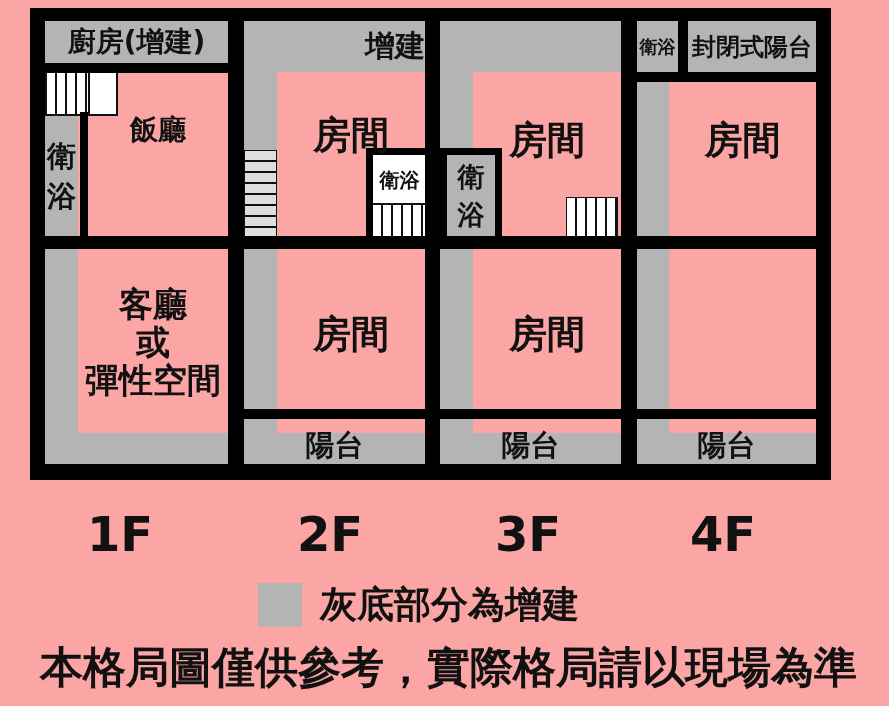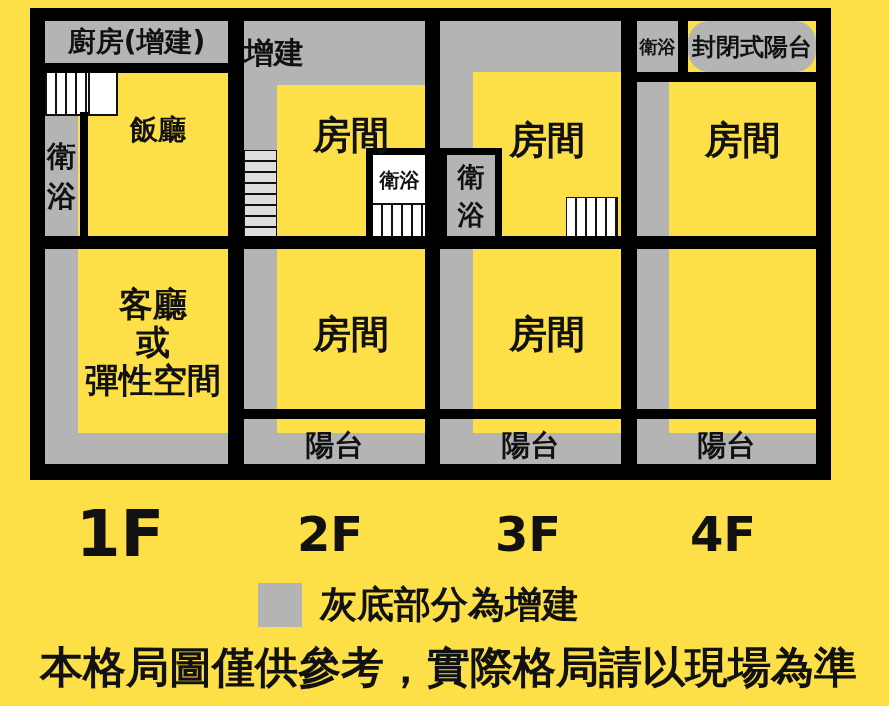--- a/index.html
+++ b/index.html
@@ -2,21 +2,21 @@
 <html style="--addition-gray: #b4b4b4; --wall: #000000; --stair-fill: #dedede;"><head>
 <meta charset="utf-8">
 <style>
   :root{
     --addition-gray:#b4b4b4;
     --wall:#000000;
     --stair-fill:#dedede;
   }
   html,body{margin:0;padding:0;background:#fff;}
   .stage{
-    position:relative;width:889px;height:706px;background:#fde047;overflow:hidden;
+    position:relative;width:889px;height:706px;background:#fca5a5;overflow:hidden;
     font-family:"DejaVu Sans",sans-serif;font-weight:bold;color:#111;
   }
   .abs{position:absolute;}
   .wall{position:absolute;background:var(--wall);}
   .gray{position:absolute;background:var(--addition-gray);}
   .label{
     position:absolute;display:flex;align-items:center;justify-content:center;
     text-align:center;white-space:pre-line;color:#111;
   }
   .stairs-v{ 
@@ -33,34 +33,34 @@
 
   <div class="gray" style="left:45px;top:21px;width:183px;height:42px;display:flex;align-items:center;justify-content:center;">
     <span style="font-size:28px;">廚房(增建)</span>
   </div>
   <div class="gray" style="left:45px;top:116px;width:33px;height:121px;"></div>
   <div class="label" style="left:45px;top:130px;width:33px;height:92px;font-size:29px;line-height:40px;">衛
 浴</div>
   <div class="gray" style="left:45px;top:249px;width:33px;height:215px;"></div>
   <div class="gray" style="left:45px;top:433px;width:183px;height:31px;"></div>
 
-  <div class="gray" style="left:244px;top:21px;width:181px;height:64px;display:flex;align-items:center;justify-content:flex-start;">
+  <div class="gray" style="left:244px;top:21px;width:181px;height:51px;display:flex;align-items:center;justify-content:flex-end;">
     <span style="font-size:30px;">增建</span>
   </div>
   <div class="gray" style="left:244px;top:72px;width:33px;height:392px;"></div>
   <div class="gray" style="left:244px;top:433px;width:181px;height:31px;"></div>
 
   <div class="gray" style="left:440px;top:21px;width:181px;height:51px;"></div>
   <div class="gray" style="left:440px;top:72px;width:33px;height:392px;"></div>
   <div class="gray" style="left:440px;top:433px;width:181px;height:31px;"></div>
 
   <div class="gray" style="left:637px;top:21px;width:41px;height:51px;display:flex;align-items:center;justify-content:center;">
     <span style="font-size:18px;">衛浴</span>
   </div>
-  <div class="gray" style="left:688px;top:21px;width:128px;height:51px;display:flex;align-items:center;justify-content:center;border-radius:21px;">
+  <div class="gray" style="left:688px;top:21px;width:128px;height:51px;display:flex;align-items:center;justify-content:center;">
     <span style="font-size:24px;">封閉式陽台</span>
   </div>
   <div class="gray" style="left:637px;top:82px;width:32px;height:382px;"></div>
   <div class="gray" style="left:637px;top:433px;width:179px;height:31px;"></div>
 
   <div class="abs" style="left:45px;top:71px;width:73px;height:45px;background:#fff;border:2px solid #111;box-sizing:border-box;">
     <div class="stairs-v" style="position:absolute;left:0;top:0;width:43px;height:100%;border-right:2px solid #111;box-sizing:border-box;"></div>
   </div>
 
   <div class="abs stairs-h" style="left:244px;top:150px;width:33px;height:89px;background-color:var(--stair-fill);border:1px solid #111;box-sizing:border-box;"></div>
@@ -102,21 +102,21 @@
   <div class="label" style="left:277px;top:299px;width:148px;height:70px;font-size:38px;">房間</div>
   <div class="label" style="left:244px;top:429px;width:181px;height:33px;font-size:29px;">陽台</div>
 
   <div class="label" style="left:473px;top:105px;width:148px;height:70px;font-size:38px;">房間</div>
   <div class="label" style="left:473px;top:299px;width:148px;height:70px;font-size:38px;">房間</div>
   <div class="label" style="left:440px;top:429px;width:181px;height:33px;font-size:29px;">陽台</div>
 
   <div class="label" style="left:669px;top:105px;width:147px;height:70px;font-size:38px;">房間</div>
   <div class="label" style="left:637px;top:429px;width:179px;height:33px;font-size:29px;">陽台</div>
 
-  <div class="label" style="left:70px;top:505px;width:100px;height:58px;font-size:64px;text-align:center;">1F</div>
+  <div class="label" style="left:70px;top:505px;width:100px;height:58px;font-size:48px;text-align:center;">1F</div>
   <div class="label" style="left:280px;top:505px;width:100px;height:58px;font-size:48px;">2F</div>
   <div class="label" style="left:478px;top:505px;width:100px;height:58px;font-size:48px;">3F</div>
   <div class="label" style="left:673px;top:505px;width:100px;height:58px;font-size:48px;text-align:right;">4F</div>
 
   <div class="gray" style="left:258px;top:583px;width:44px;height:44px;"></div>
   <div class="label" style="left:320px;top:583px;width:260px;height:44px;font-size:37px;justify-content:flex-start;">灰底部分為增建</div>
 
   <div class="label" style="left:4px;top:640px;width:889px;height:56px;font-size:43px;">本格局圖僅供參考，實際格局請以現場為準</div>
 
 </div>

